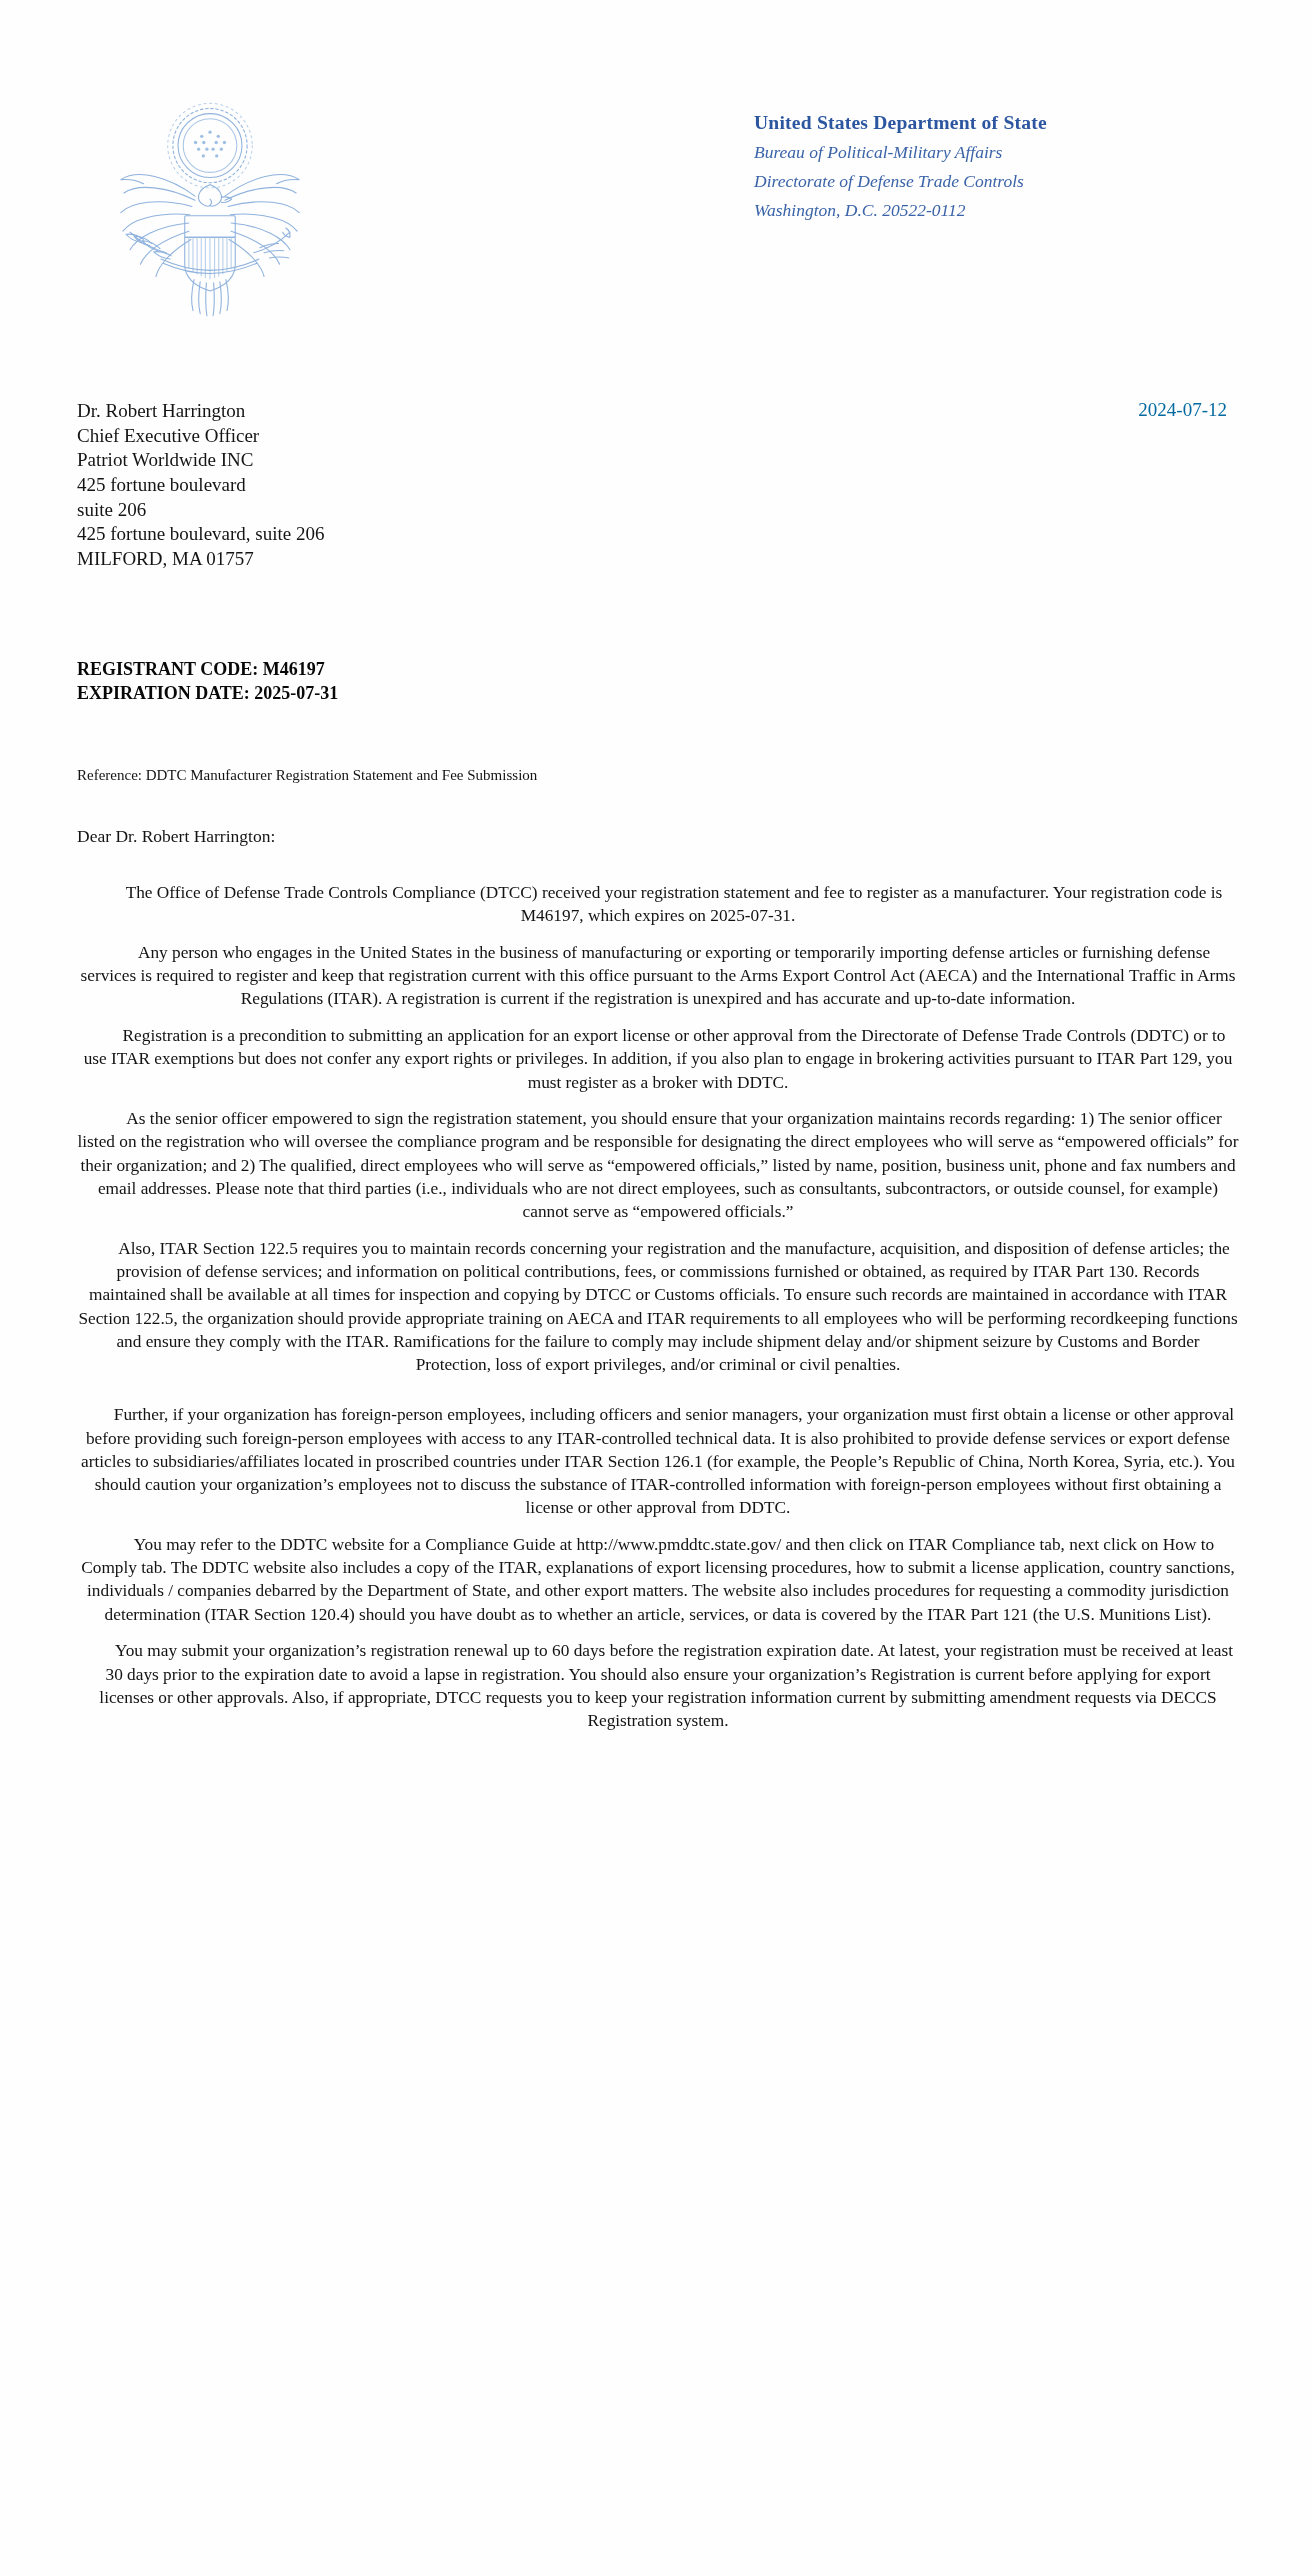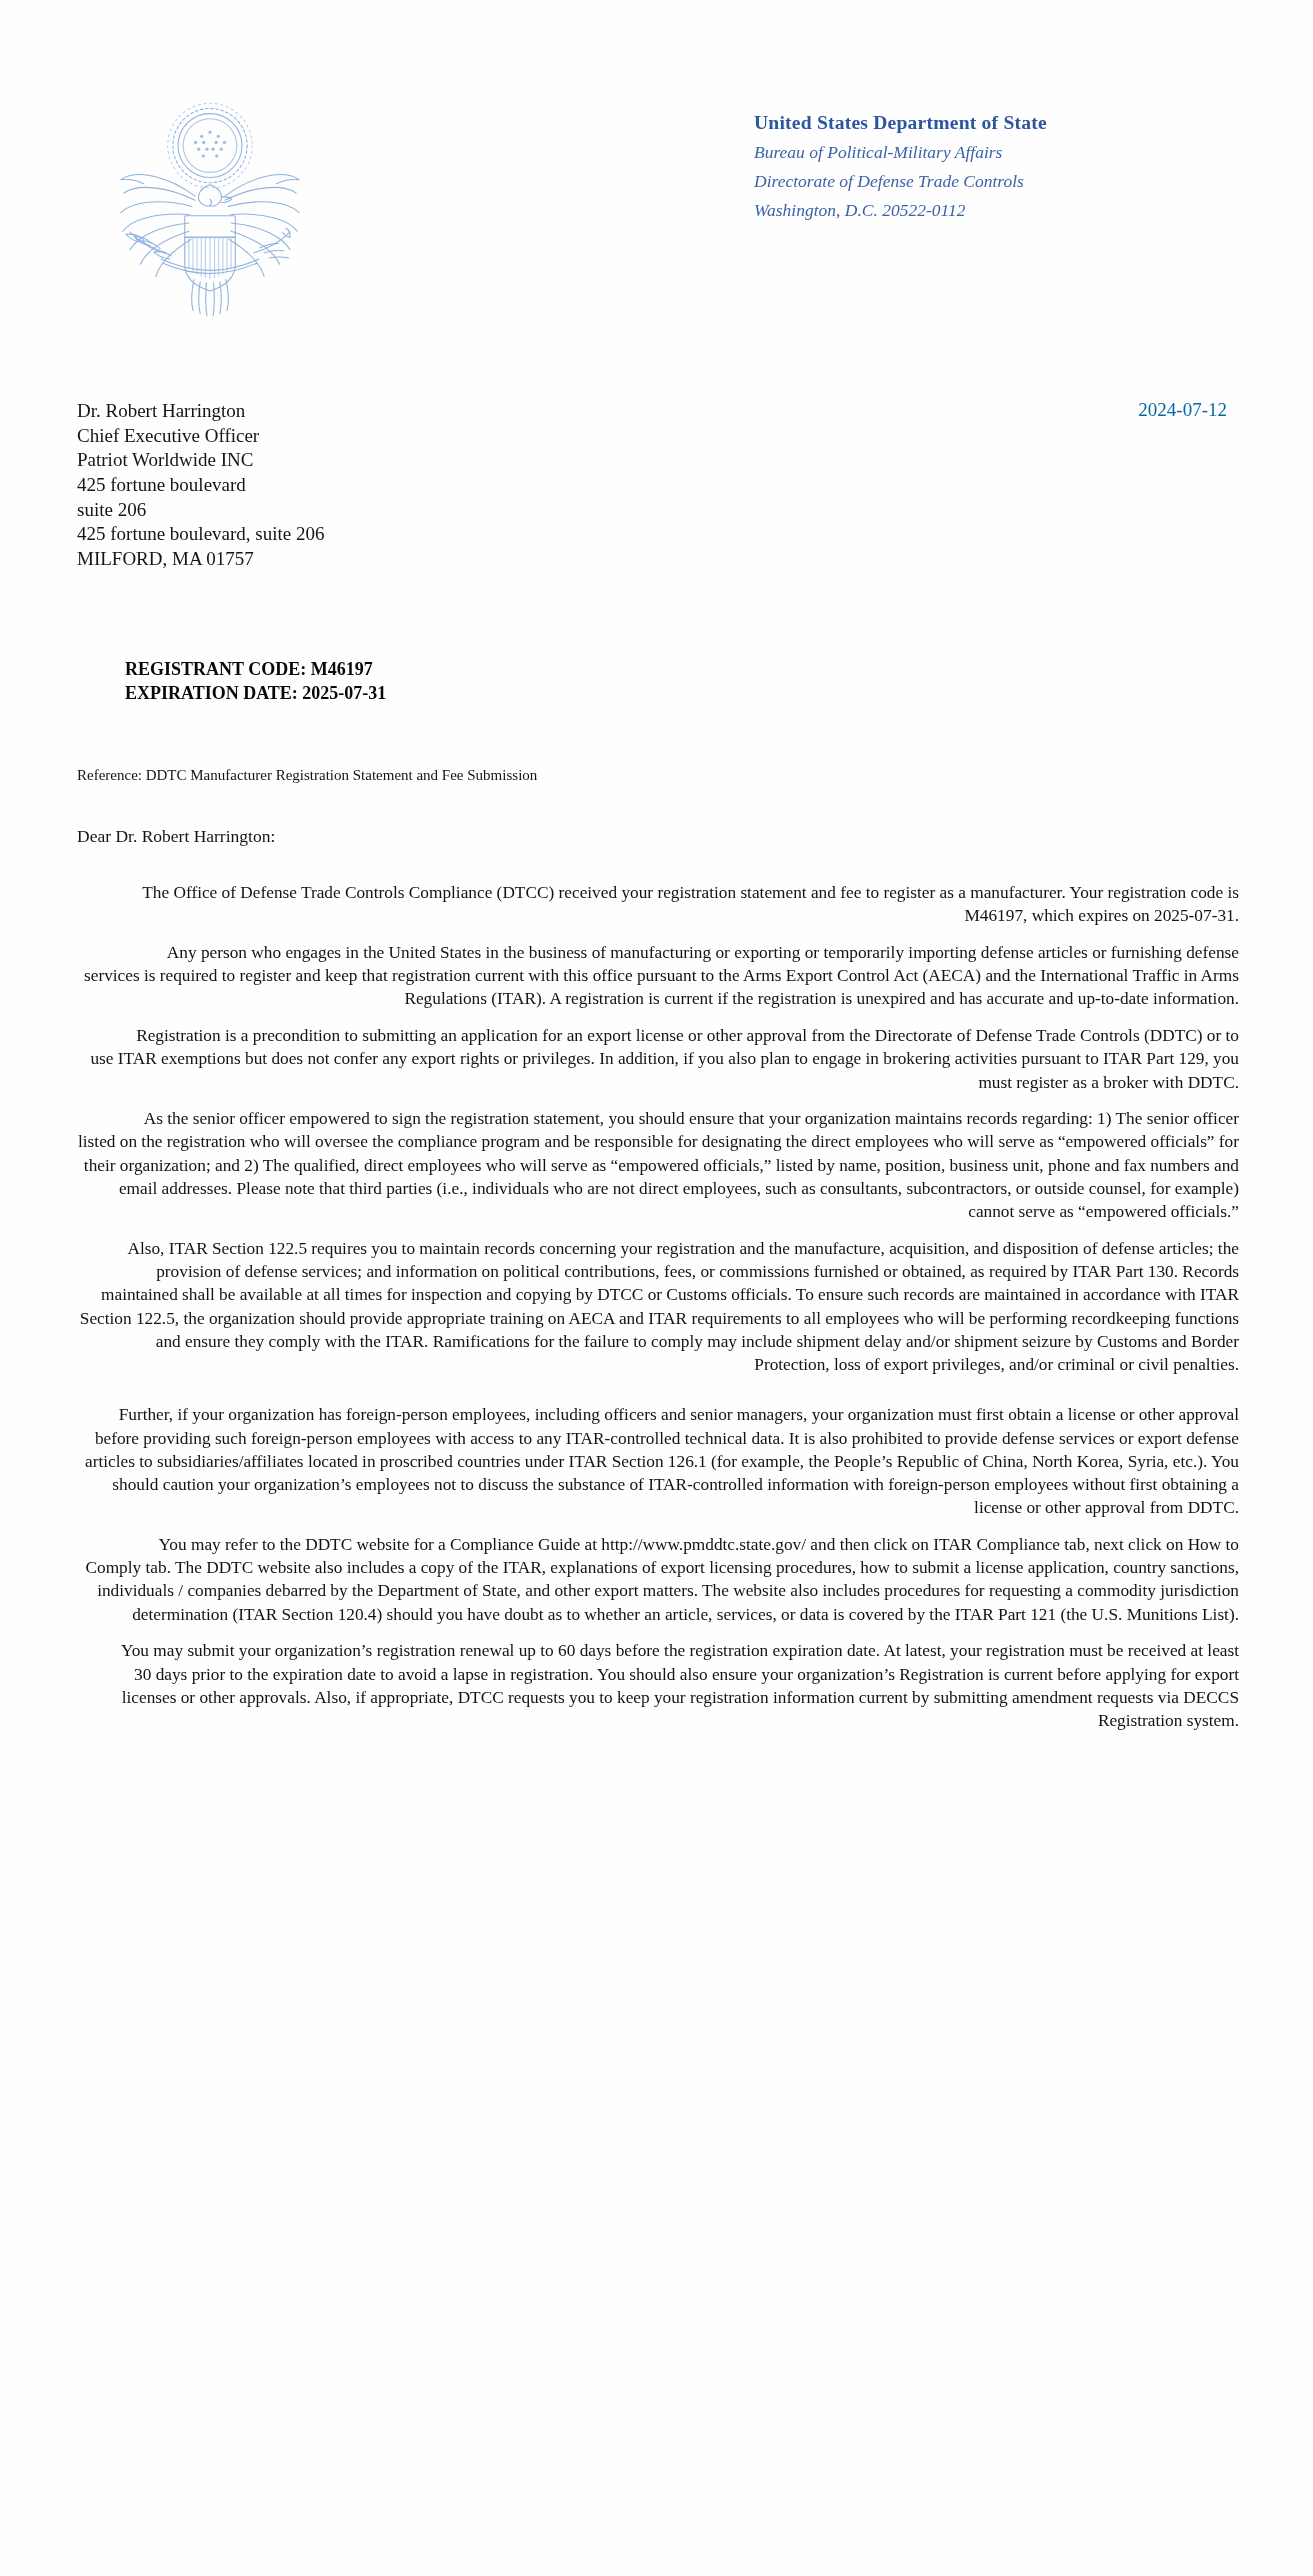--- a/index.html
+++ b/index.html
@@ -86,21 +86,21 @@
   
   .reg-block {
     position: absolute;
     left: 77px;
     top: 658px;
     font-size: 18px;
     font-weight: bold;
     line-height: 1.32;
     color: #080808;
   }
-  .reg-line { white-space: nowrap; margin-left: 48px; }
+  .reg-line { white-space: nowrap; }
 
   .reference {
     position: absolute;
     left: 77px;
     top: 767px;
     font-size: 15px;
     color: #141414;
     white-space: nowrap;
   }
   .salutation {
@@ -114,21 +114,21 @@
 
   
   .body-text {
     position: absolute;
     left: 77px;
     top: 881px;
     width: 1162px;
     font-size: 17.3px;
     line-height: 1.345;
     color: #131313;
-    text-align: right;
+    text-align: center;
   }
   .body-text p {
     margin: 0 0 13.4px 0;
     text-indent: 32px;
   }
   .body-text p.gap-extra {
     margin-top: 27px;
   }
 </style>
 </head>

